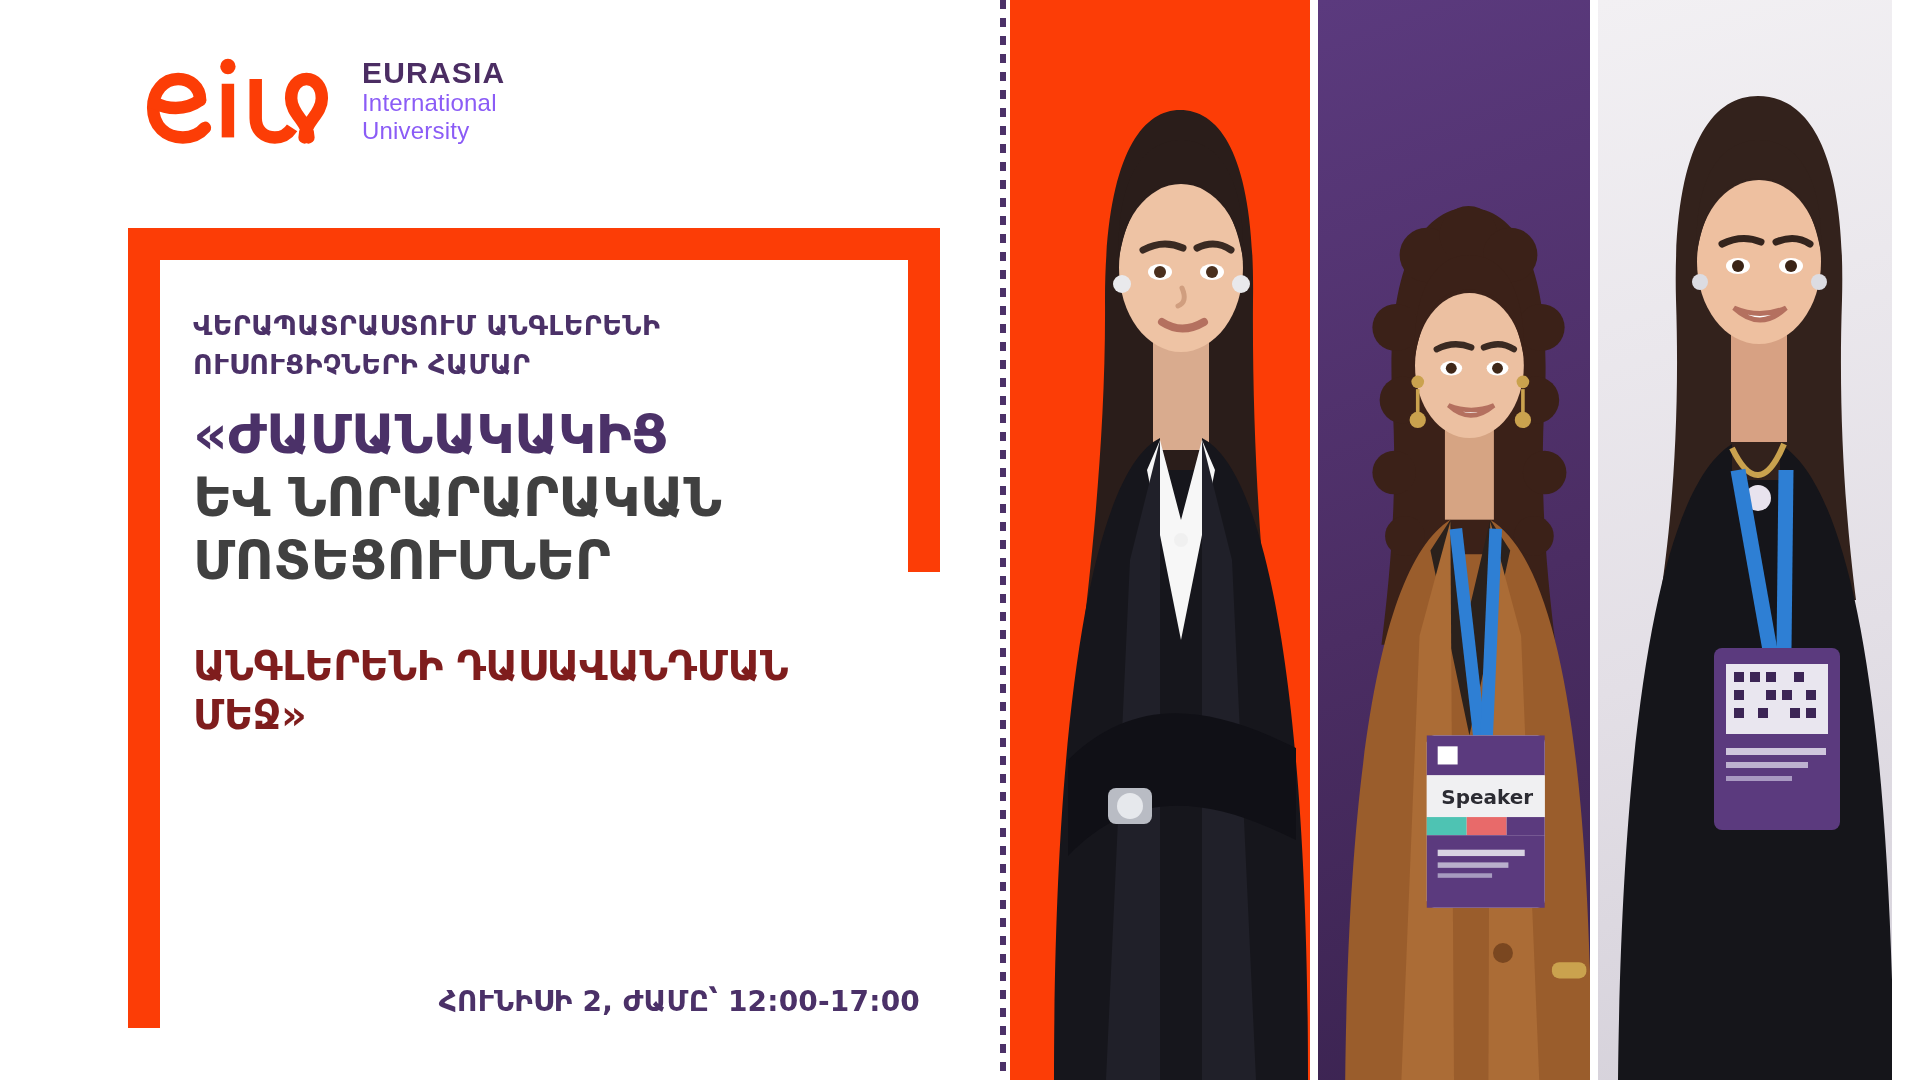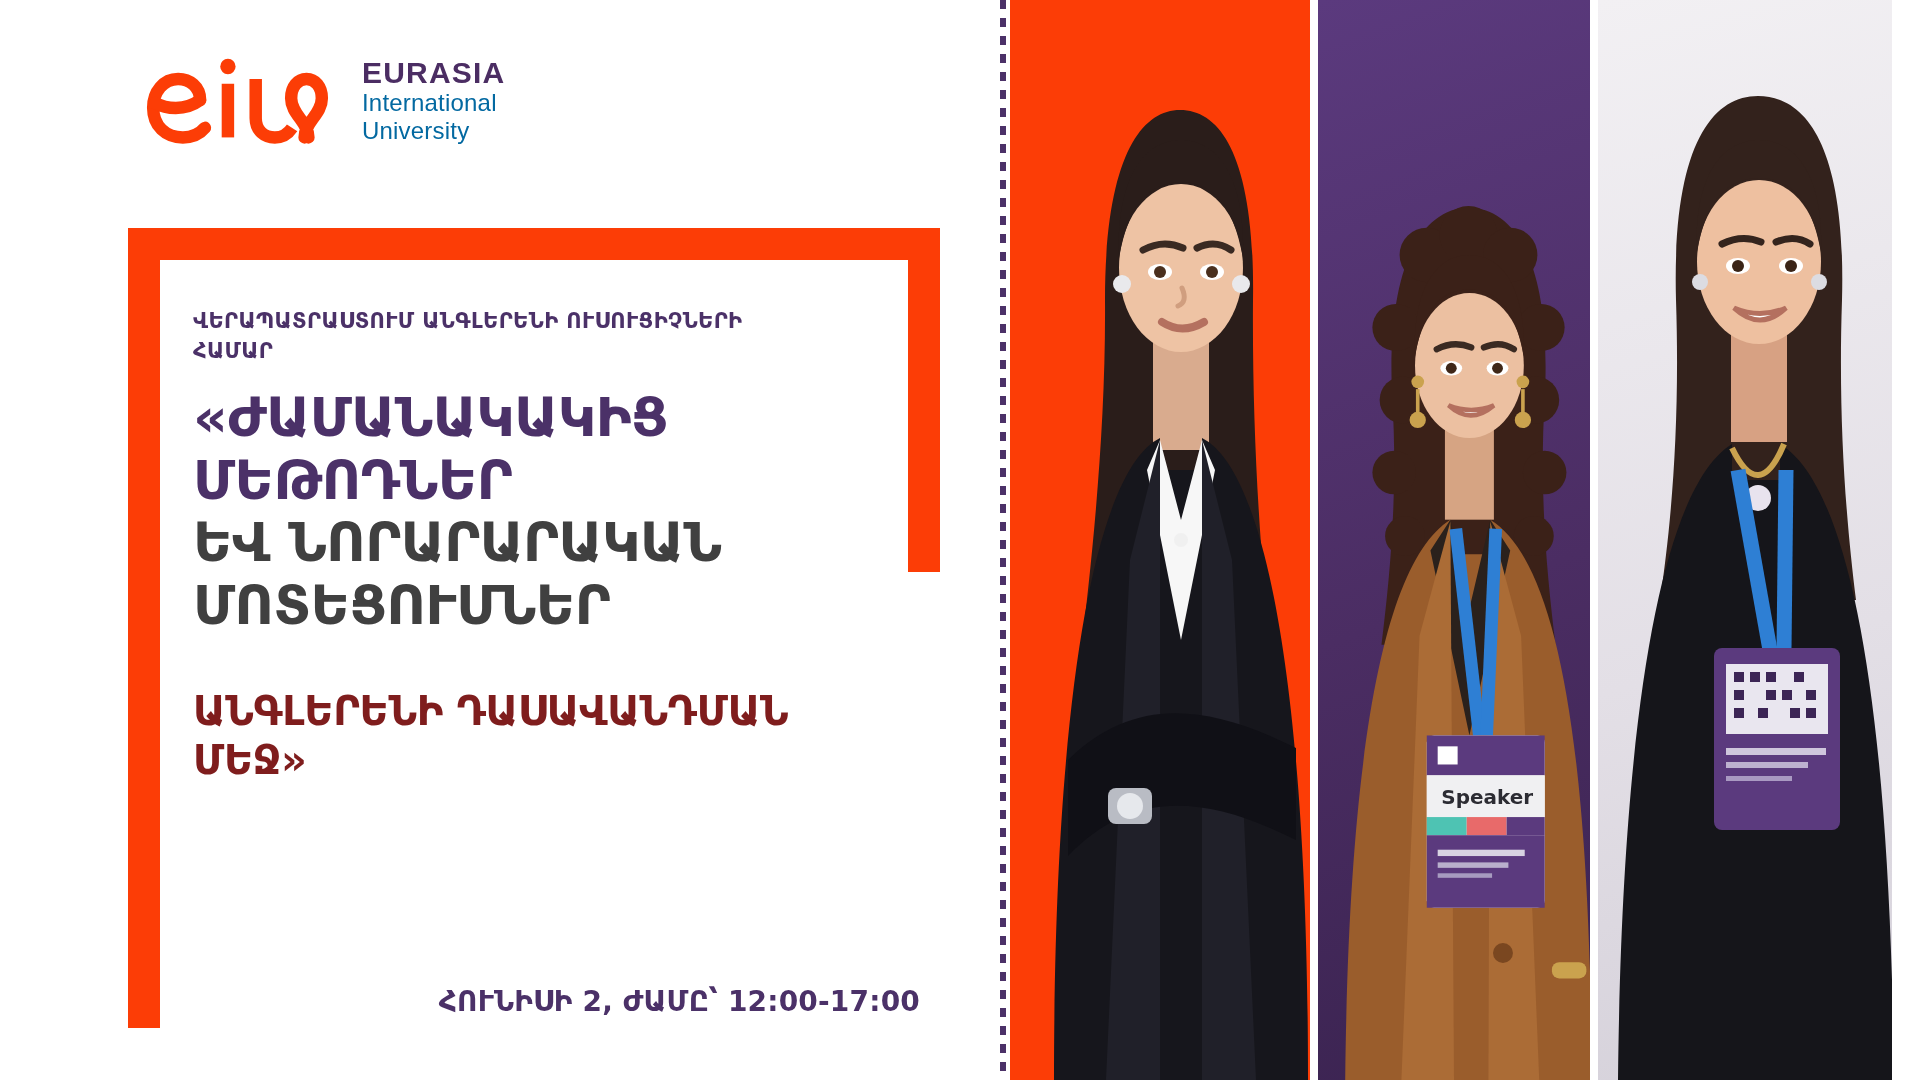--- a/index.html
+++ b/index.html
@@ -40,21 +40,21 @@
     font-weight:bold;
     font-size:30px;
     letter-spacing:1.2px;
     color:#4b2d63;
     line-height:1.06;
   }
   .logo-sub {
     font-family:"Liberation Sans", sans-serif;
     font-weight:400;
     font-size:24px;
-    color:#0369a1;
+    color:#8b5cf6;
     line-height:1.18;
     letter-spacing:0.2px;
   }
 
   
   .frame {
     position:absolute;
     left:128px; top:228px;
     width:812px; height:800px;
   }
@@ -77,21 +77,21 @@
 
   
   .copy {
     position:absolute;
     left:193px; top:306px;
     width:720px;
   }
   .eyebrow {
     font-family:"DejaVu Sans", sans-serif;
     font-weight:600;
-    font-size:21px;
+    font-size:27px;
     line-height:1.45;
     letter-spacing:0.4px;
     color:#4b3168;
     max-width:600px;
   }
   .headline {
     margin-top:20px;
     font-family:"DejaVu Sans", sans-serif;
     font-weight:bold;
     font-size:54px;
@@ -208,21 +208,20 @@
       <div class="bar-left"></div>
       <div class="bar-right-stub"></div>
     </div>
 
     <div style="position:absolute;left:908px;top:228px;width:32px;height:344px;background:#fc3d06;"></div>
 
     <div class="copy">
       <div class="eyebrow">ՎԵՐԱՊԱՏՐԱՍՏՈՒՄ ԱՆԳԼԵՐԵՆԻ ՈՒՍՈՒՑԻՉՆԵՐԻ ՀԱՄԱՐ</div>
       <div class="headline">
         <span class="hl-purple">«ԺԱՄԱՆԱԿԱԿԻՑ</span>
-        <span class="hl-purple">ՄԵԹՈԴՆԵՐ</span>
         <span class="hl-orange">ԵՎ ՆՈՐԱՐԱՐԱԿԱՆ</span>
         <span class="hl-orange">ՄՈՏԵՑՈՒՄՆԵՐ</span>
       </div>
       <div class="subhead">
         <div>ԱՆԳԼԵՐԵՆԻ ԴԱՍԱՎԱՆԴՄԱՆ</div>
         <div>ՄԵՋ»</div>
       </div>
     </div>
 
     <div class="date-row">

